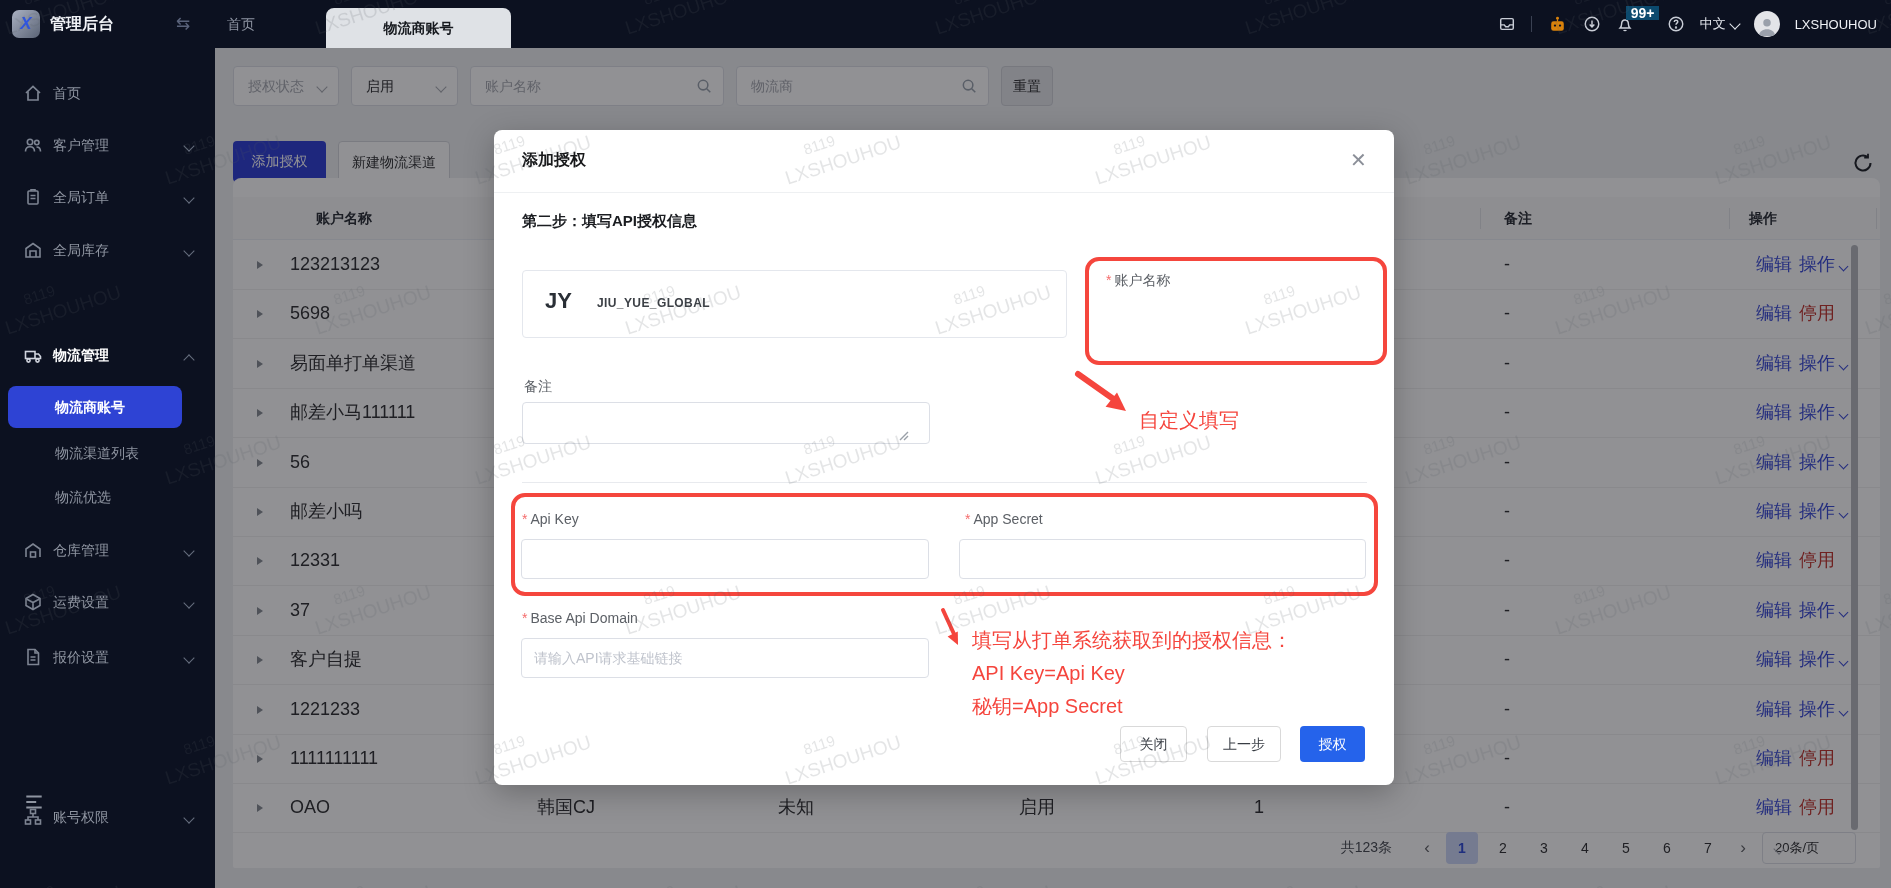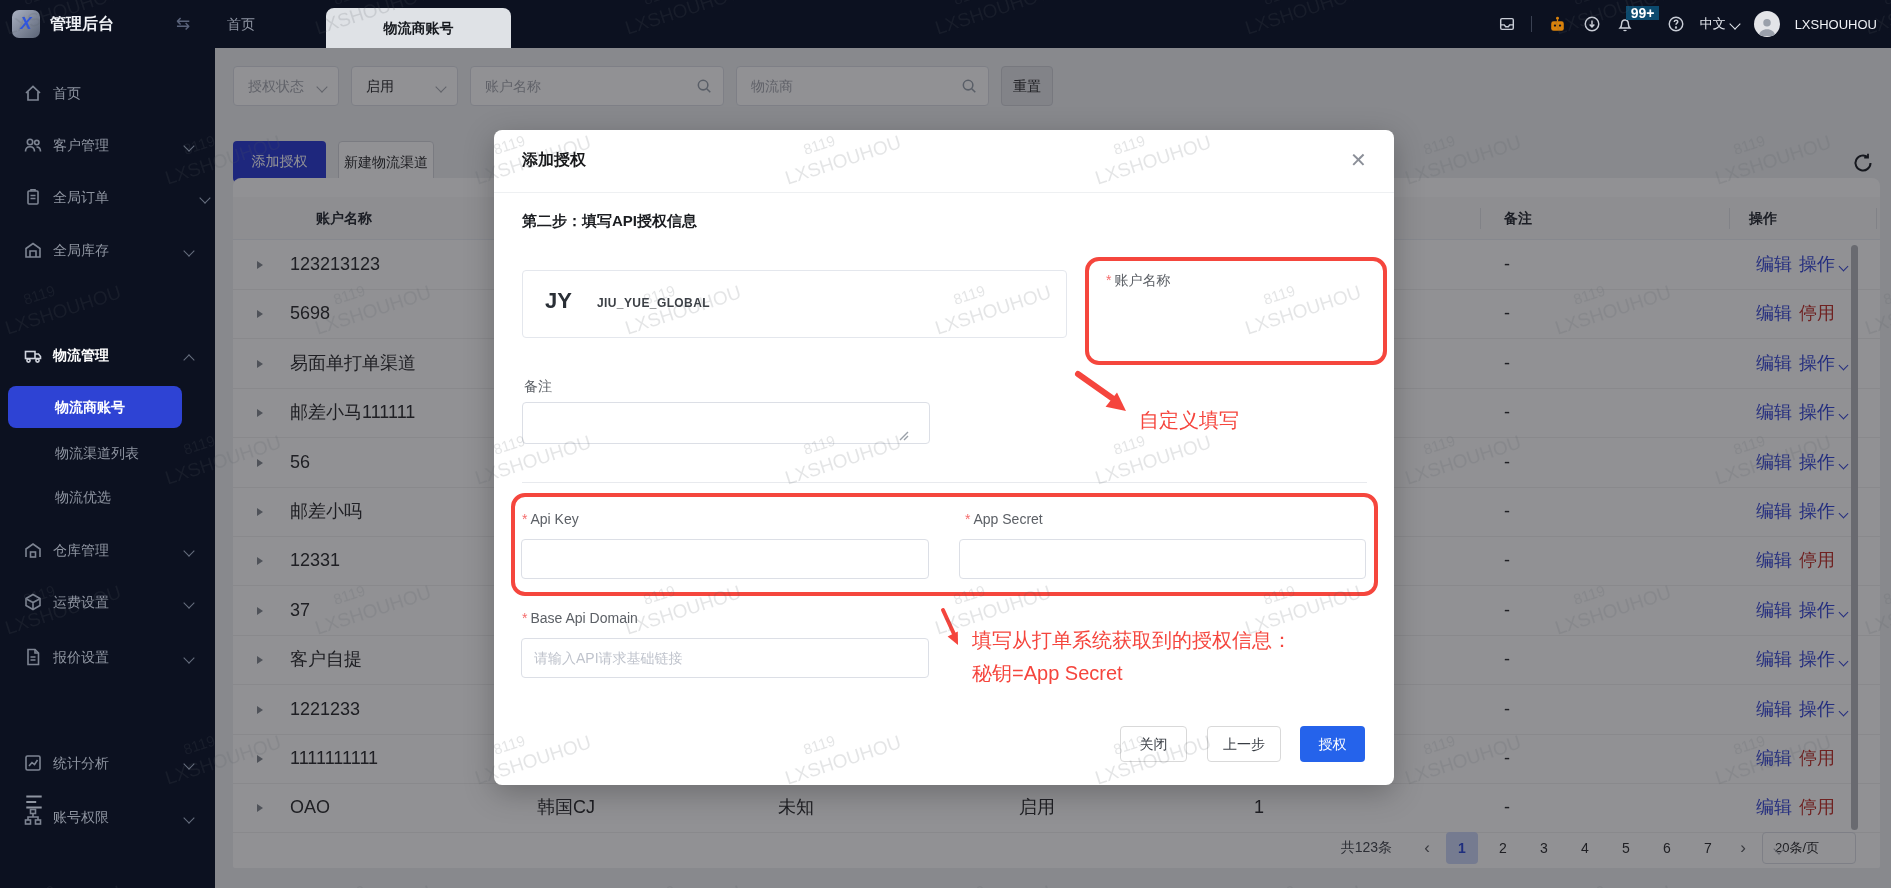--- a/index.html
+++ b/index.html
@@ -186,21 +186,21 @@
           <svg width="20" height="20" viewBox="0 0 20 20" fill="none" stroke="currentColor" stroke-width="1.6">
             <circle cx="7" cy="7" r="2.7"></circle>
             <path d="M2.5 16.5c0-3 2-4.8 4.5-4.8s4.5 1.8 4.5 4.8"></path>
             <circle cx="13.8" cy="7.6" r="2.2"></circle>
             <path d="M13.5 12c2.5 0 4 1.6 4 4.4"></path>
           </svg>
         </span>
         <span class="s-label">客户管理</span>
         <span class="chev down"></span>
       </div>
-      <div class="s-item" style="top: 130px; padding-left: 16px;">
+      <div class="s-item" style="top: 130px;">
         <span class="s-ico">
           <svg width="20" height="20" viewBox="0 0 20 20" fill="none" stroke="currentColor" stroke-width="1.6">
             <rect x="5" y="4" width="10" height="13" rx="1"></rect>
             <path d="M8 4V2.8h4V4M7.5 8.5h5M7.5 11.5h5"></path>
           </svg>
         </span>
         <span class="s-label">全局订单</span>
         <span class="chev down"></span>
       </div>
       <div class="s-item" style="top: 183px; text-align: right;">
@@ -256,30 +256,20 @@
         <span class="chev down"></span>
       </div>
       <div class="s-item" style="top: 590px;">
         <span class="s-ico">
           <svg width="20" height="20" viewBox="0 0 20 20" fill="none" stroke="currentColor" stroke-width="1.6">
             <path d="M5 2.5h7L15.5 6v11.5H5Z"></path>
             <path d="M12 2.5V6h3.5M7.5 10h5M7.5 13h5"></path>
           </svg>
         </span>
         <span class="s-label">报价设置</span>
-        <span class="chev down"></span>
-      </div>
-      <div class="s-item" style="top: 696px;">
-        <span class="s-ico">
-          <svg width="20" height="20" viewBox="0 0 20 20" fill="none" stroke="currentColor" stroke-width="1.6">
-            <rect x="3" y="3" width="14" height="14" rx="1.5"></rect>
-            <path d="M6 13l3-3.5 2.5 2L14.5 7"></path>
-          </svg>
-        </span>
-        <span class="s-label">统计分析</span>
         <span class="chev down"></span>
       </div>
       <div class="s-item" style="top: 750px;">
         <span class="s-ico">
           <svg width="20" height="20" viewBox="0 0 20 20" fill="none" stroke="currentColor" stroke-width="1.6">
             <rect x="7.5" y="2.5" width="5" height="4"></rect>
             <rect x="2.5" y="13" width="5" height="4"></rect>
             <rect x="12.5" y="13" width="5" height="4"></rect>
             <path d="M10 6.5V10M10 10H5v3M10 10h5v3"></path>
           </svg>
@@ -312,21 +302,21 @@
       <span class="mag">
           <svg width="18" height="18" viewBox="0 0 20 20" fill="none" stroke="#9aa3ad" stroke-width="1.7">
             <circle cx="9" cy="9" r="5.3"></circle>
             <path d="M13 13l4 4"></path>
           </svg>
         </span>
     </div>
     <div class="reset-btn">重置</div>
 
     <div class="btn primary" style="left:18px;top:93px;width:93px;">添加授权</div>
-    <div class="btn plain" style="left:123px;top:93px;width:96px;">新建物流渠道</div>
+    <div class="btn plain" style="left:123px;top:93px;width:112px;">新建物流渠道</div>
 
     <div class="refresh">
       <svg width="22" height="22" viewBox="0 0 22 22" fill="none" stroke="currentColor" stroke-width="2">
           <path d="M18.5 11a7.5 7.5 0 1 1-2.6-5.7"></path>
           <path d="M16 1.8v3.8h-3.8" stroke-width="1.8"></path>
         </svg>
     </div>
 
     <div class="card">
       <div class="thead">
@@ -489,20 +479,21 @@
 
     <span class="m-label req" style="left:28px;top:480px;">Base Api Domain</span>
     <input class="m-input" style="left: 27px; top: 508px; width: 408px;" placeholder="请输入API请求基础链接">
 
     <svg style="position:absolute;left:446px;top:477px;" width="28" height="44" viewBox="0 0 28 44">
       <path d="M3 3 L14 27" stroke="#f5453d" stroke-width="4" stroke-linecap="round" fill="none"></path>
       <polygon points="18,38 7.6,29.5 17.8,24.5" fill="#f5453d"></polygon>
     </svg>
     <div class="ann" style="left:478px;top:494px;line-height:33px;">
       <div>填写从打单系统获取到的授权信息：</div>
+      <div>API Key=Api Key</div>
       <div>秘钥=App Secret</div>
     </div>
 
     <div class="m-btn" style="left:626px;width:67px;">关闭</div>
     <div class="m-btn" style="left:713px;width:74px;">上一步</div>
     <div class="m-btn blue" style="left:806px;width:65px;">授权</div>
   </div>
 
   <div class="wm-layer" id="wm-layer">
       <div class="wm" style="left: 0px; top: -20px;">

